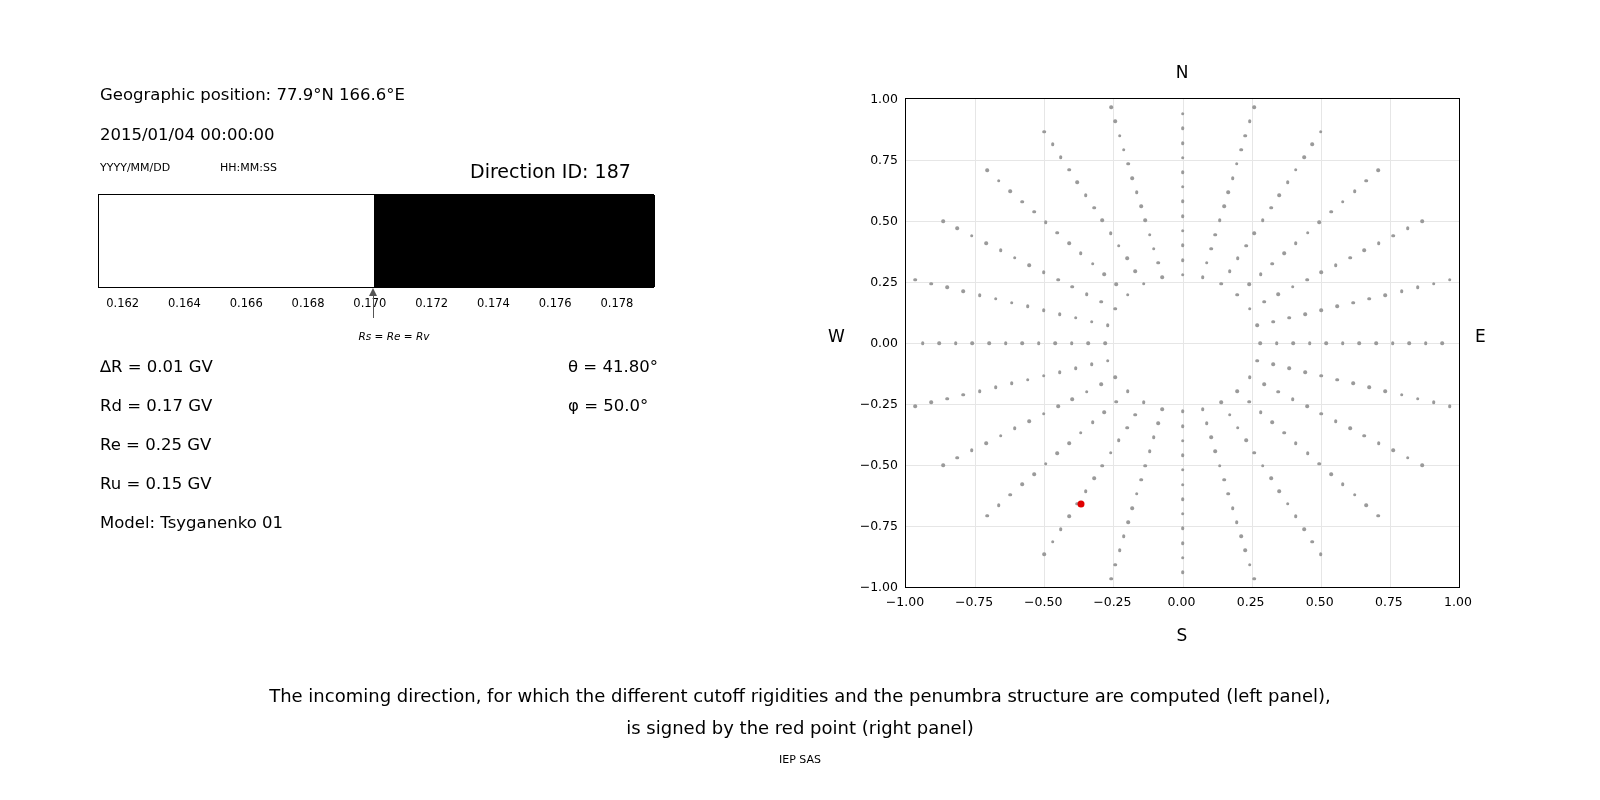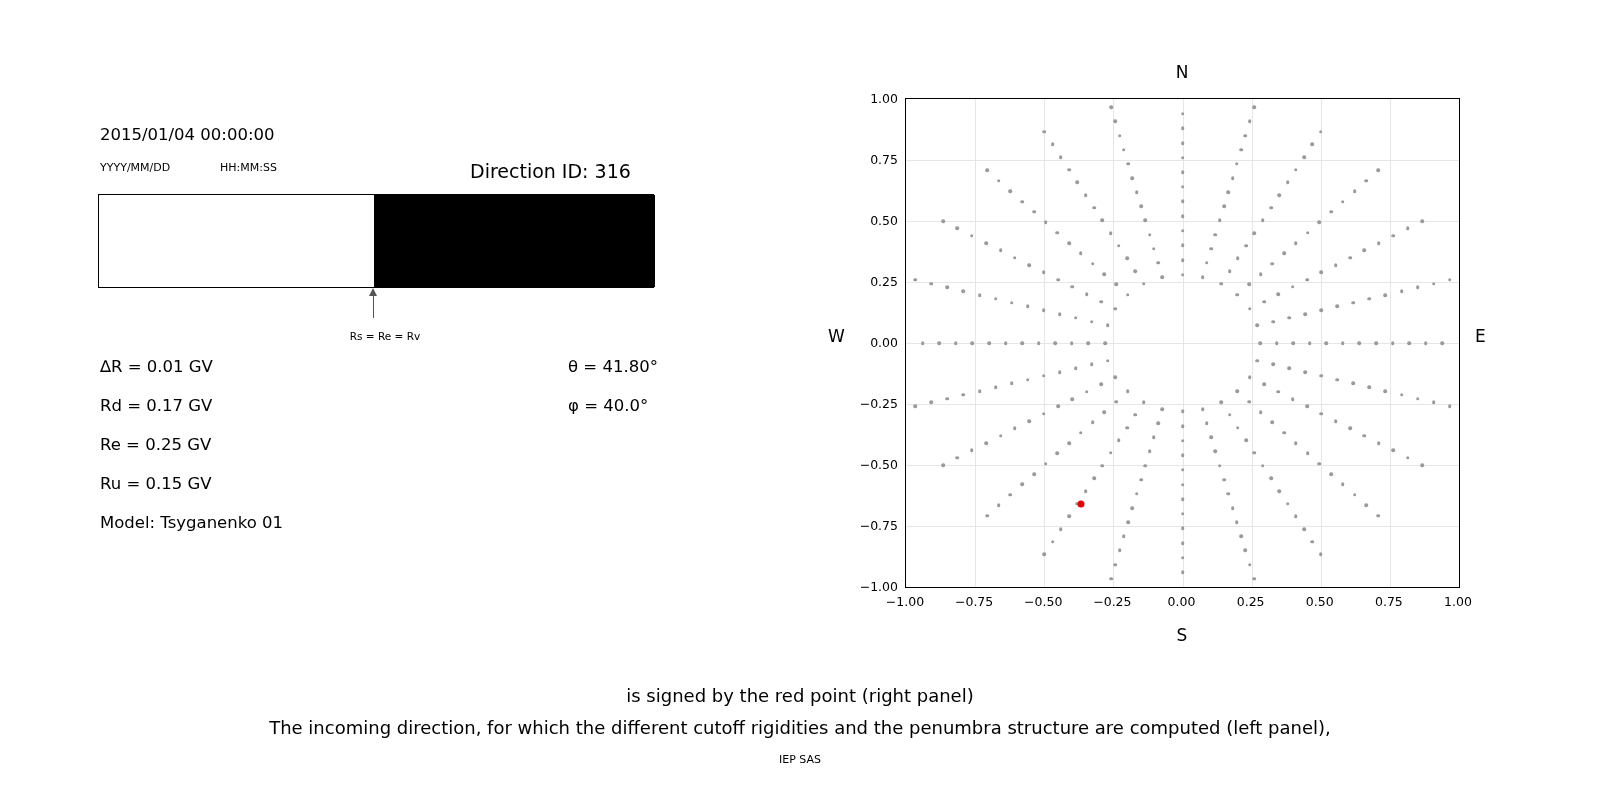--- a/index.html
+++ b/index.html
@@ -217,45 +217,57 @@
     width: 1600px;
     text-align: center;
     font-size: 11px;
   }
 </style>
 </head>
 <body>
 
 <div id="left-panel">
 
+  <div class="info-line" id="geo-position">Geographic position: 77.9°N 166.6°E</div>
 
   <div class="info-line" id="datetime">2015/01/04 00:00:00</div>
 
   <div id="fmt-date">YYYY/MM/DD</div>
   <div id="fmt-time">HH:MM:SS</div>
 
-  <div id="direction-id">Direction ID: 316</div>
+  <div id="direction-id">Direction ID: 187</div>
 
   <div id="penumbra-wrap">
     <div id="penumbra-black" style="left: 274.911px; width: 281.089px;"></div>
   </div>
 
+  <div id="penumbra-axis">
+      <div class="tick-label" style="left: 24.7111px;">0.162</div>
+      <div class="tick-label" style="left: 86.4889px;">0.164</div>
+      <div class="tick-label" style="left: 148.267px;">0.166</div>
+      <div class="tick-label" style="left: 210.044px;">0.168</div>
+      <div class="tick-label" style="left: 271.822px;">0.170</div>
+      <div class="tick-label" style="left: 333.6px;">0.172</div>
+      <div class="tick-label" style="left: 395.378px;">0.174</div>
+      <div class="tick-label" style="left: 457.156px;">0.176</div>
+      <div class="tick-label" style="left: 518.933px;">0.178</div>
+    </div>
   <div id="rs-arrow" style="left: 372.911px;">
     <div class="head"></div>
     <div class="shaft"></div>
   </div>
-  <div id="rs-label" style="left: 385px;">Rs = Re = Rv</div>
+  <div id="rs-label" style="left: 394px; font-style: italic;">Rs = Re = Rv</div>
 
   <div class="val" id="v-dr">∆R = 0.01 GV</div>
   <div class="val" id="v-rd">Rd = 0.17 GV</div>
   <div class="val" id="v-re">Re = 0.25 GV</div>
   <div class="val" id="v-ru">Ru = 0.15 GV</div>
   <div class="val" id="v-model">Model: Tsyganenko 01</div>
   <div class="val" id="v-theta">θ = 41.80°</div>
-  <div class="val" id="v-phi">φ = 40.0°</div>
+  <div class="val" id="v-phi">φ = 50.0°</div>
 </div>
 
 <div id="right-panel">
   <div class="compass" id="compass-n">N</div>
   <div class="compass" id="compass-s">S</div>
   <div class="compass" id="compass-w">W</div>
   <div class="compass" id="compass-e">E</div>
 
   <div id="plot-box">
       <div class="gridline-v" style="left: 69.125px;"></div>
@@ -596,16 +608,16 @@
     <div class="ax-xlabel" style="left: 223.25px; top: 554px;">−0.50</div>
     <div class="ax-xlabel" style="left: 292.375px; top: 554px;">−0.25</div>
     <div class="ax-xlabel" style="left: 361.5px; top: 554px;">0.00</div>
     <div class="ax-xlabel" style="left: 430.625px; top: 554px;">0.25</div>
     <div class="ax-xlabel" style="left: 499.75px; top: 554px;">0.50</div>
     <div class="ax-xlabel" style="left: 568.875px; top: 554px;">0.75</div>
     <div class="ax-xlabel" style="left: 638px; top: 554px;">1.00</div>
   </div>
 
 <div id="caption">
+  <div>The incoming direction, for which the different cutoff rigidities and the penumbra structure are computed (left panel),</div>
   <div>is signed by the red point (right panel)</div>
-  <div>The incoming direction, for which the different cutoff rigidities and the penumbra structure are computed (left panel),</div>
 </div>
 <div id="footer">IEP SAS</div>
 
 </body></html>

